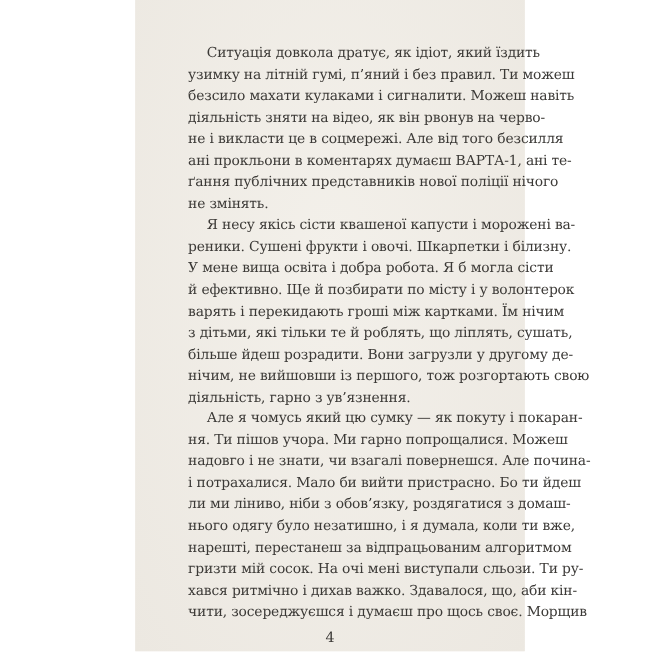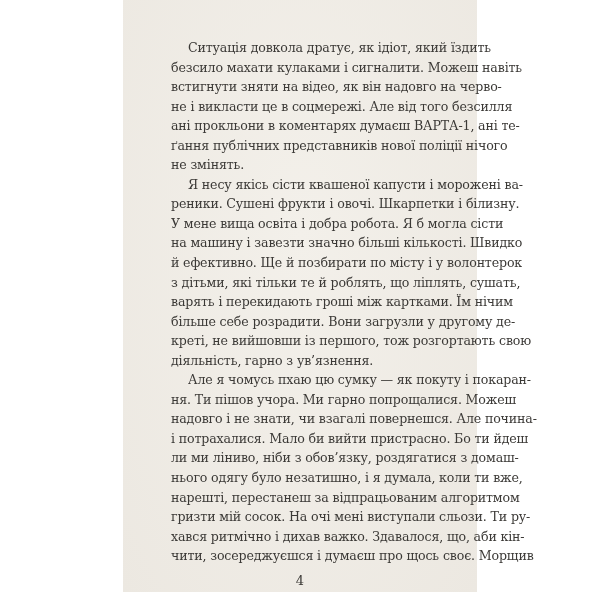--- a/index.html
+++ b/index.html
@@ -46,43 +46,43 @@
   }
 </style>
 </head>
 <body>
 
 <div class="page">
   <div class="text-block">
 
     <div>
       <span class="line indent">Ситуація довкола дратує, як ідіот, який їздить</span>
+      <span class="line">узимку на літній гумі, п’яний і без правил. Ти можеш</span>
       <span class="line">безсило махати кулаками і сигналити. Можеш навіть</span>
-      <span class="line">встигнути зняти на відео, як він надовго на черво-</span>
+      <span class="line">діяльність зняти на відео, як він рвонув на черво-</span>
       <span class="line">не і викласти це в соцмережі. Але від того безсилля</span>
       <span class="line">ані прокльони в коментарях думаєш ВАРТА-1, ані те-</span>
       <span class="line">ґання публічних представників нової поліції нічого</span>
       <span class="line last">не змінять.</span>
     </div>
 
     <div>
       <span class="line indent">Я несу якісь сісти квашеної капусти і морожені ва-</span>
       <span class="line">реники. Сушені фрукти і овочі. Шкарпетки і білизну.</span>
       <span class="line">У мене вища освіта і добра робота. Я б могла сісти</span>
-      <span class="line">на машину і завезти значно більші кількості. Швидко</span>
       <span class="line">й ефективно. Ще й позбирати по місту і у волонтерок</span>
+      <span class="line">варять і перекидають гроші між картками. Їм нічим</span>
       <span class="line">з дітьми, які тільки те й роблять, що ліплять, сушать,</span>
-      <span class="line">варять і перекидають гроші між картками. Їм нічим</span>
-      <span class="line">більше себе розрадити. Вони загрузли у другому де-</span>
-      <span class="line">креті, не вийшовши із першого, тож розгортають свою</span>
+      <span class="line">більше йдеш розрадити. Вони загрузли у другому де-</span>
+      <span class="line">нічим, не вийшовши із першого, тож розгортають свою</span>
       <span class="line last">діяльність, гарно з ув’язнення.</span>
     </div>
 
     <div>
-      <span class="line indent">Але я чомусь пхаю цю сумку — як покуту і покаран-</span>
+      <span class="line indent">Але я чомусь який цю сумку — як покуту і покаран-</span>
       <span class="line">ня. Ти пішов учора. Ми гарно попрощалися. Можеш</span>
       <span class="line">надовго і не знати, чи взагалі повернешся. Але почина-</span>
       <span class="line">і потрахалися. Мало би вийти пристрасно. Бо ти йдеш</span>
       <span class="line">ли ми ліниво, ніби з обов’язку, роздягатися з домаш-</span>
       <span class="line">нього одягу було незатишно, і я думала, коли ти вже,</span>
       <span class="line">нарешті, перестанеш за відпрацьованим алгоритмом</span>
       <span class="line">гризти мій сосок. На очі мені виступали сльози. Ти ру-</span>
       <span class="line">хався ритмічно і дихав важко. Здавалося, що, аби кін-</span>
       <span class="line">чити, зосереджуєшся і думаєш про щось своє. Морщив</span>
 

